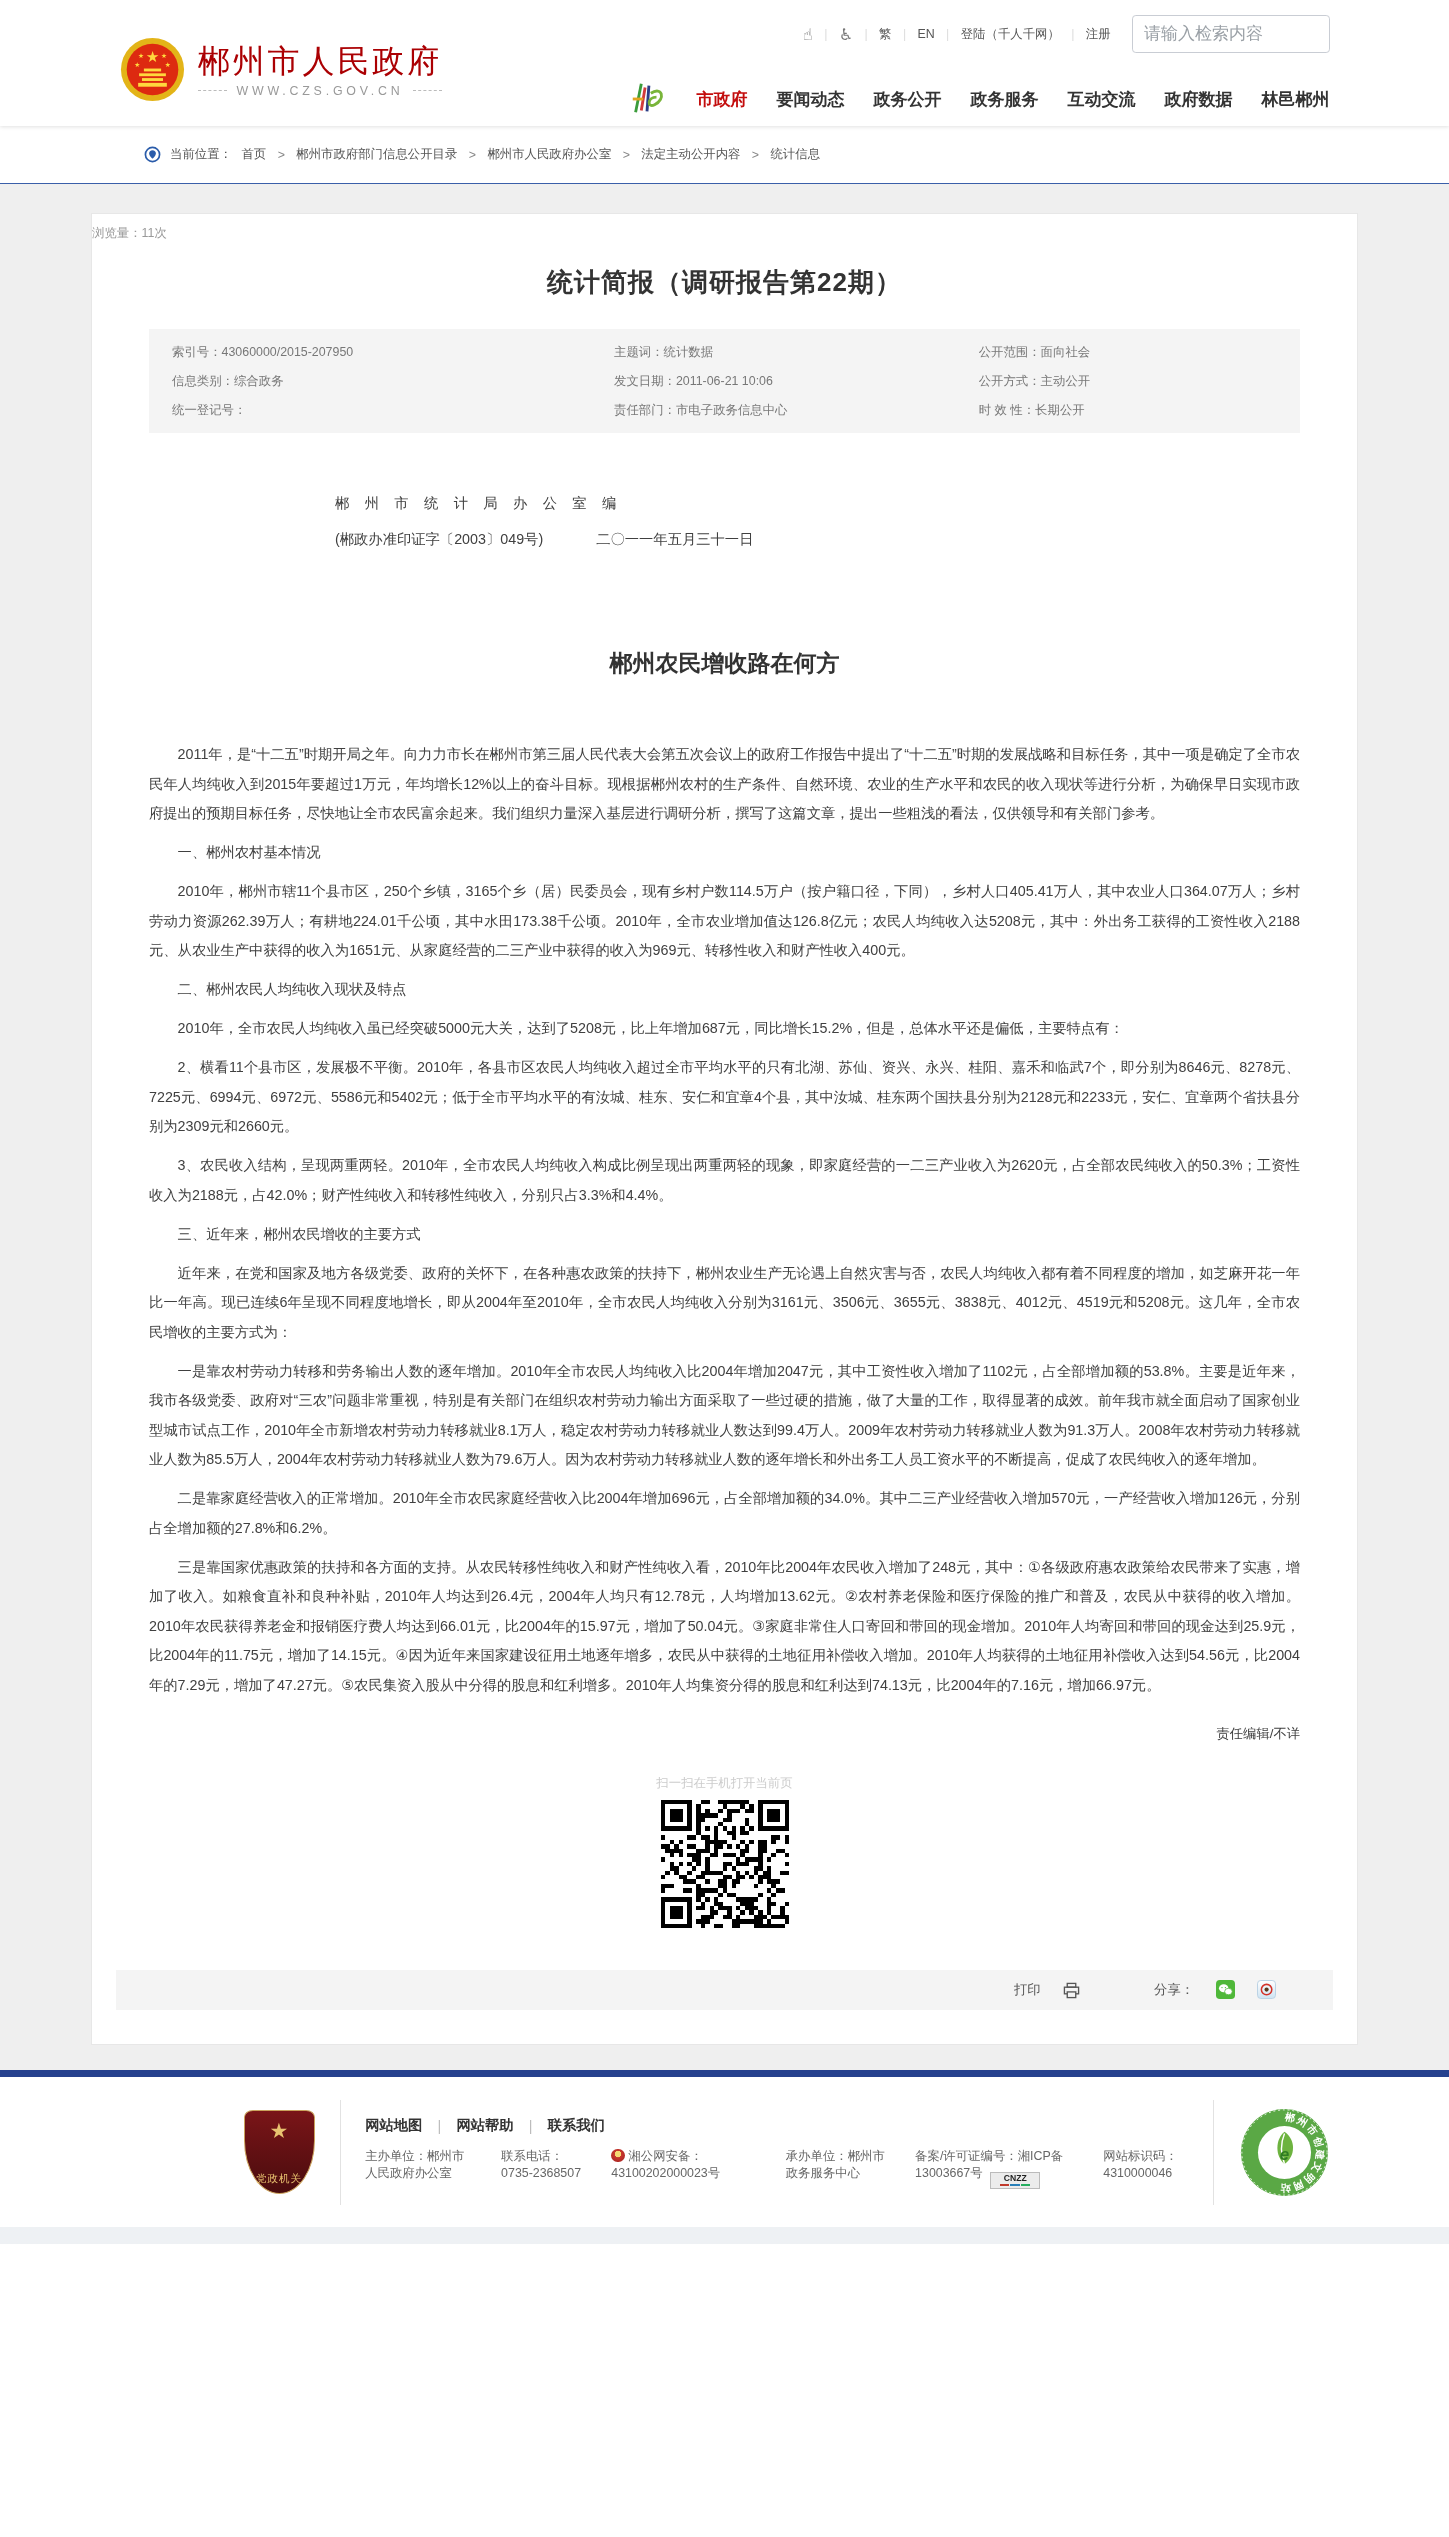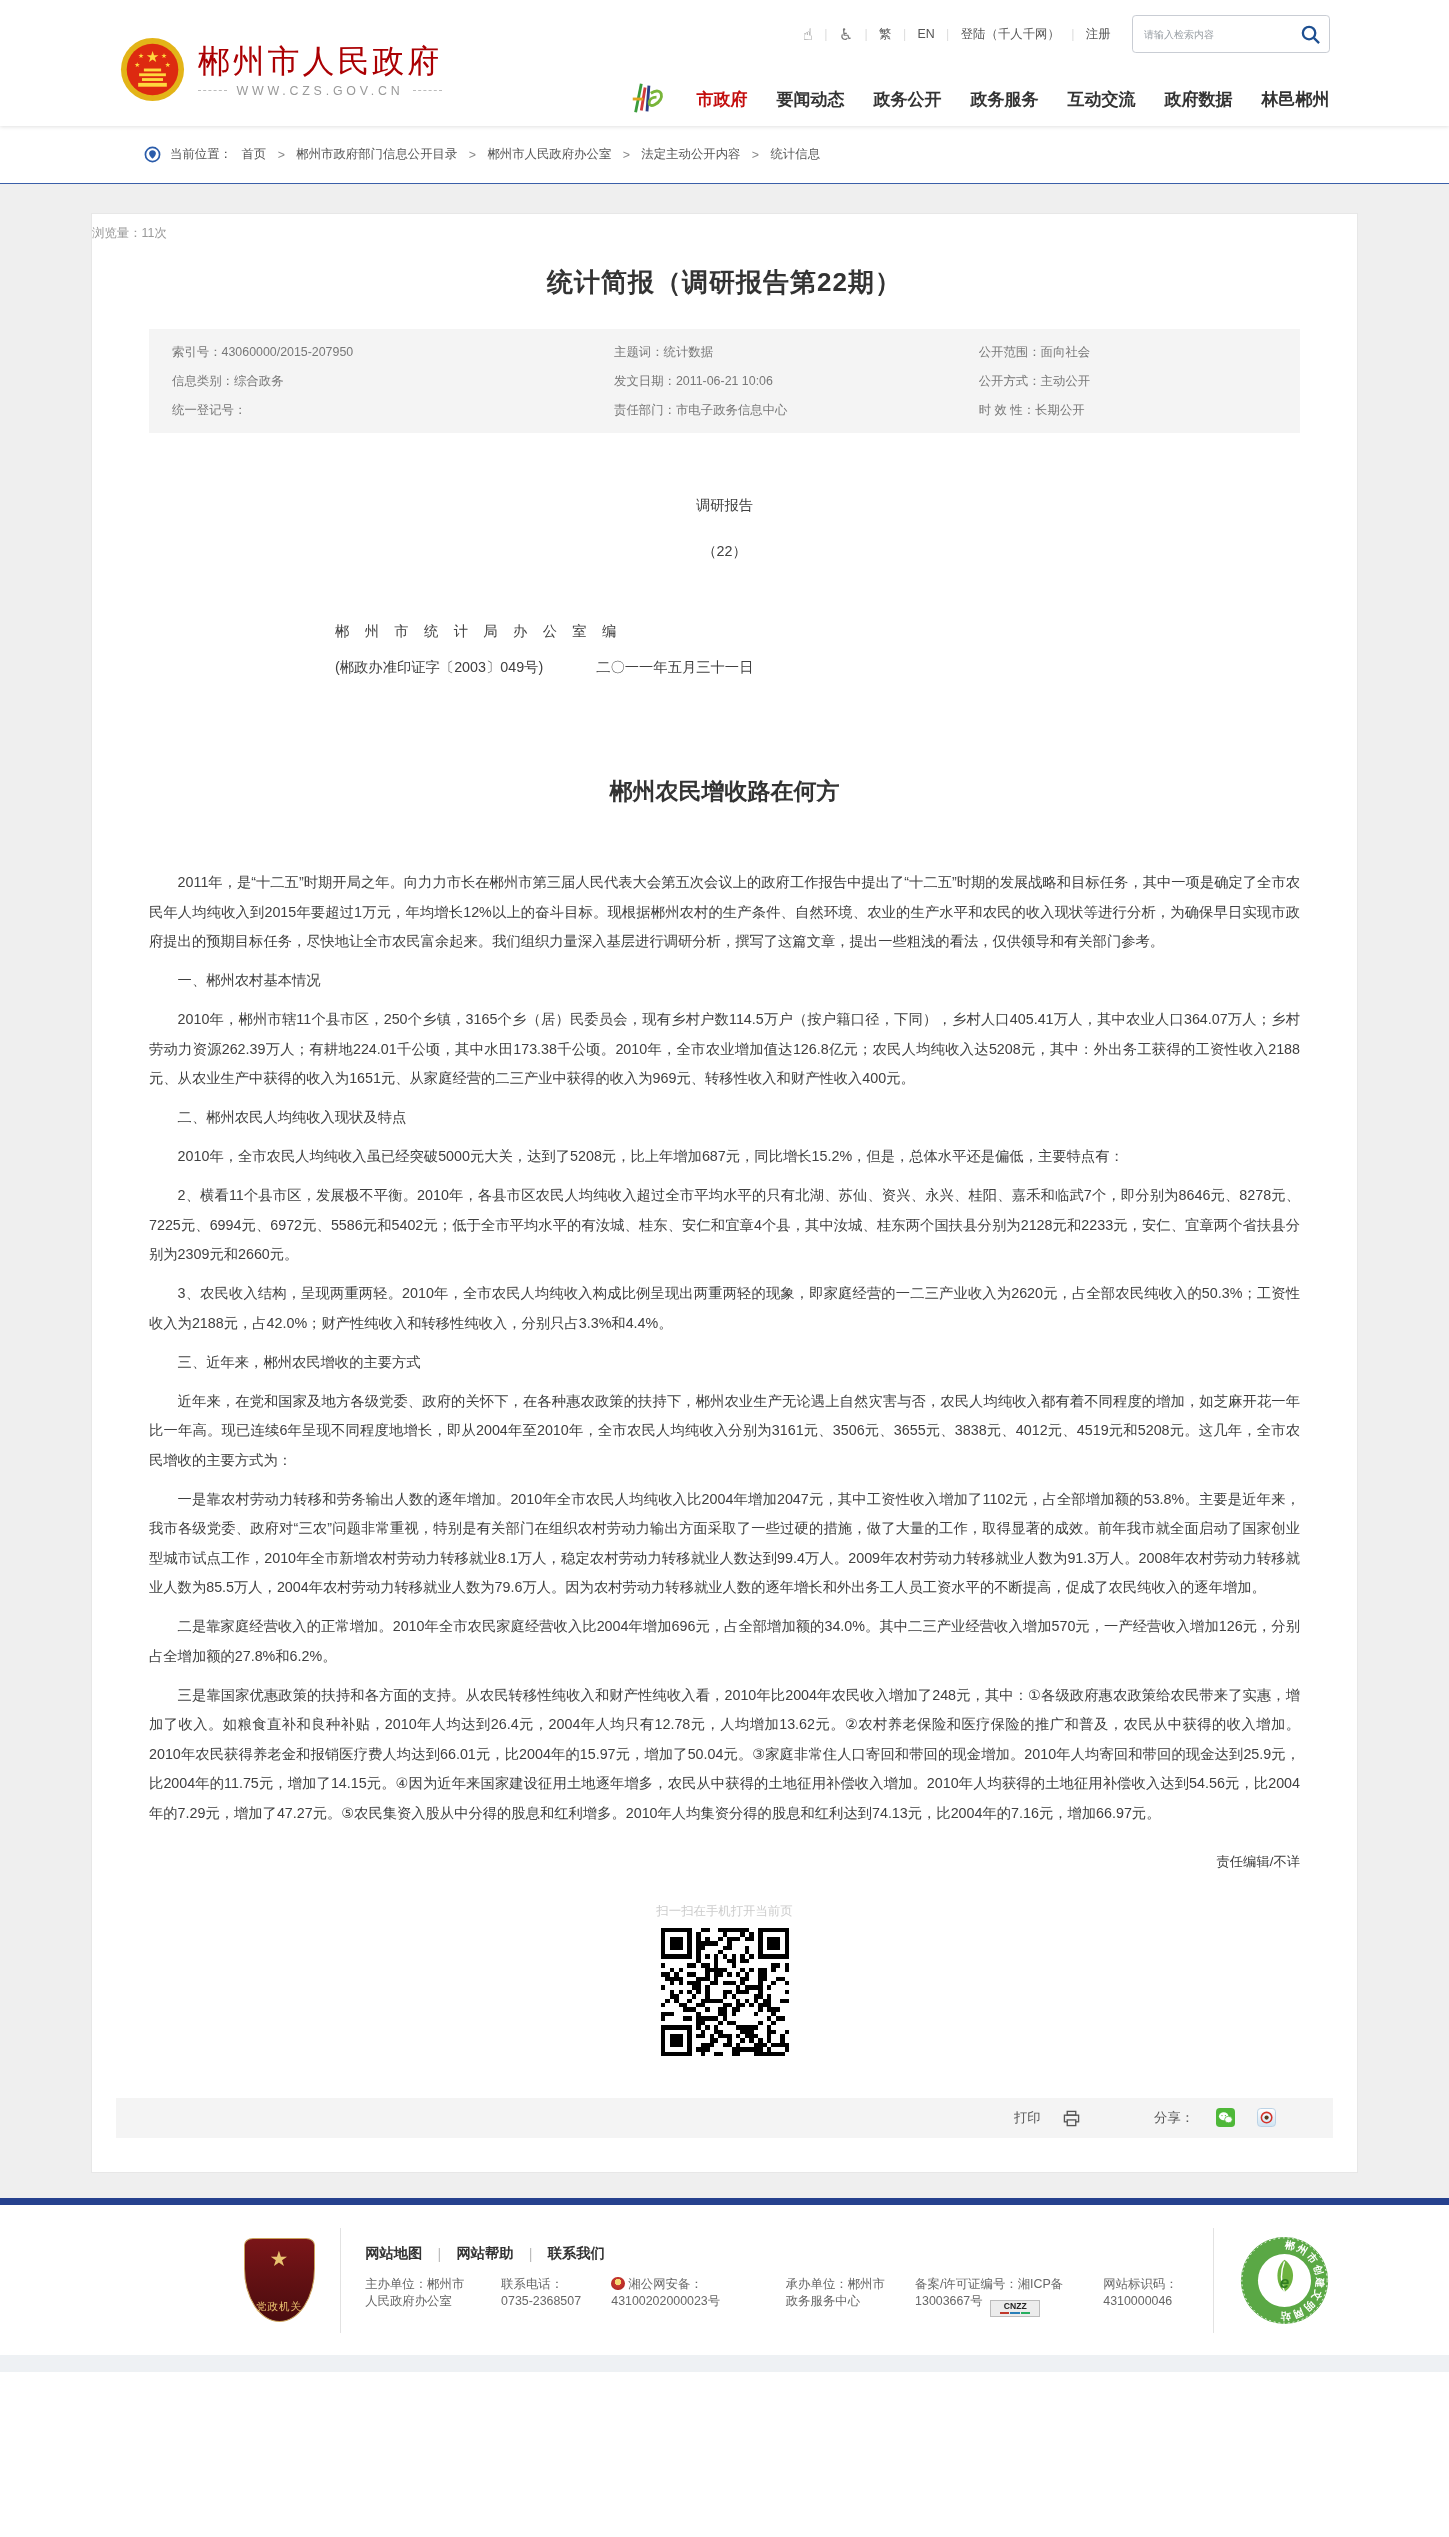--- a/index.html
+++ b/index.html
@@ -15,21 +15,21 @@
 .brand-text .site-title{font-size:32px;font-weight:normal;color:#ab0003;letter-spacing:2.9px;line-height:38px}
 .site-url{display:flex;align-items:center;gap:9.5px;margin-top:3.8px}
 .site-url .line{height:0;border-top:1px dashed #bbb;flex:1}
 .site-url .url{font-size:12.4px;color:#999;letter-spacing:3.8px}
 .header-right{display:flex;flex-direction:column;justify-content:space-between;align-items:flex-end;padding:15.2px 0 7.6px}
 .toprow{display:flex;align-items:center;gap:11.4px;font-size:12.4px;color:#666}
 .toprow .tool{color:#777;font-size:16px;cursor:pointer}
 .toprow .sep{color:#ddd}
 .toprow a{color:#555;text-decoration:none;cursor:pointer}
 .searchbox{display:flex;align-items:center;border:1px solid #c9cdd4;border-radius:3.8px;height:38px;width:198px;margin-left:9.5px;padding:0 7.6px 0 11.4px;background:#fff}
-.searchbox input{border:0;outline:0;flex:1;font-size:10px;color:#404040;font-family:Liberation Serif, serif;background:transparent}
+.searchbox input{border:0;outline:0;flex:1;font-size:17px;color:#404040;font-family:Liberation Serif, serif;background:transparent}
 .searchbox input::placeholder{color:#9aa0a6}
 .navrow{display:flex;align-items:center;gap:29px}
 .nav-brand{width:38px;height:38px;margin-right:1.9px}
 .navrow .nav-item{font-size:17px;font-weight:bold;color:#333;text-decoration:none;cursor:pointer;white-space:nowrap}
 .navrow .nav-item.active{color:#c30d0d}
 
 
 .crumbbar{background:#fff;border-bottom:1.9px solid #3a5fa9}
 .crumbbar .inner{display:flex;align-items:center;gap:9.5px;height:57px;padding-left:24px;font-size:12.4px;color:#555}
 .crumbbar .pin{width:17px;height:17px}
@@ -182,24 +182,20 @@
       <div class="cell"><span>主题词：</span><span>统计数据</span></div>
       <div class="cell"><span>公开范围：</span><span>面向社会</span></div>
       <div class="cell"><span>信息类别：</span><span>综合政务</span></div>
       <div class="cell"><span>发文日期：</span><span>2011-06-21 10:06</span></div>
       <div class="cell"><span>公开方式：</span><span>主动公开</span></div>
       <div class="cell"><span>统一登记号：</span><span></span></div>
       <div class="cell"><span>责任部门：</span><span>市电子政务信息中心</span></div>
       <div class="cell"><span>时 效 性：</span><span>长期公开</span></div>
     </div>
 
-    <div class="doc-head">
-      <div class="c">调研报告</div>
-      <div class="c issue">（22）</div>
-    </div>
     <div class="doc-left">
       <div class="editor">郴 州 市 统 计 局 办 公 室 编</div>
       <div class="permitline">
         <span>(郴政办准印证字〔2003〕049号)</span>
         <span>二〇一一年五月三十一日</span>
       </div>
     </div>
 
     <h2 class="body-title">郴州农民增收路在何方</h2>
 

